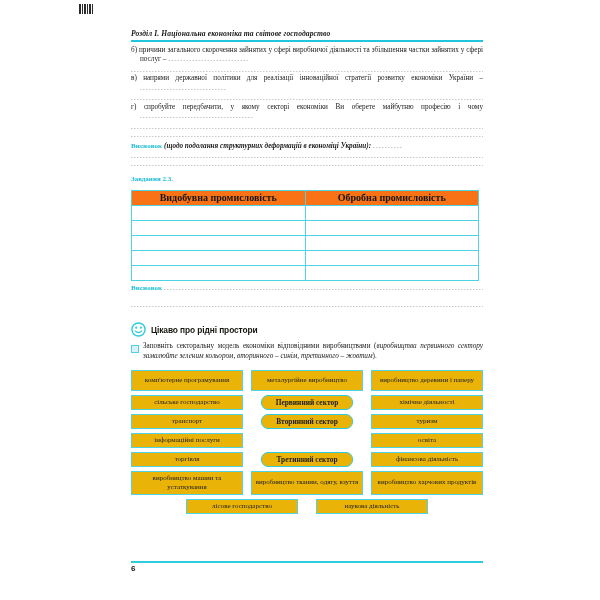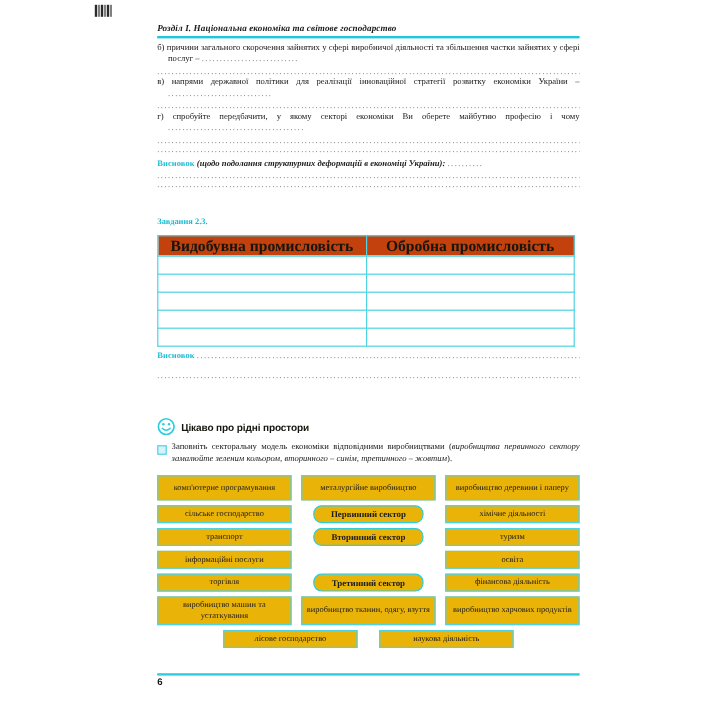--- a/index.html
+++ b/index.html
@@ -37,21 +37,21 @@
   .corner-mark i {
     display: block;
     flex: 1;
     background: #2b2b2b;
   }
 
   
   .content {
     position: absolute;
     left: 131px;
-    top: 18px;
+    top: 28px;
     width: 352px;
   }
 
   
   .running-head {
     font-family: "Liberation Serif", serif;
     font-style: italic;
     font-weight: bold;
     font-size: 7.6px;
     letter-spacing: .1px;
@@ -114,21 +114,21 @@
     font-style: italic;
     font-weight: bold;
     color: #20201f;
     font-size: 7.2px;
   }
 
   
   .task {
     display: flex;
     align-items: center;
-    margin-top: 23px;
+    margin-top: 7px;
   }
   .task-label {
     color: #18bcd4;
     font-weight: bold;
     font-size: 7px;
     white-space: nowrap;
     flex: 0 0 52px;
     line-height: 9.6px;
   }
   .task-body {
@@ -146,43 +146,43 @@
     margin-top: 5px;
     table-layout: fixed;
   }
   table.grid th,
   table.grid td {
     border: 1px solid #4fd3e3;
     padding: 0;
   }
   table.grid th {
     height: 14px;
-    font-size: 13px;
+    font-size: 10px;
     font-weight: bold;
     text-align: center;
     color: #16160f;
-    background: #c2410c;
+    background: #f97316;
     vertical-align: middle;
   }
   table.grid td {
     height: 14px;
     background: #ffffff;
   }
 
   .concl2 {
     margin-top: 3px;
     font-size: 7.2px;
     line-height: 9.6px;
     white-space: nowrap;
     overflow: hidden;
   }
 
   
   .rubric {
-    margin-top: 31px;
+    margin-top: 13px;
     display: flex;
     align-items: center;
     gap: 5px;
   }
   .smiley {
     flex: 0 0 auto;
     width: 15px;
     height: 15px;
   }
   .rubric-title {

